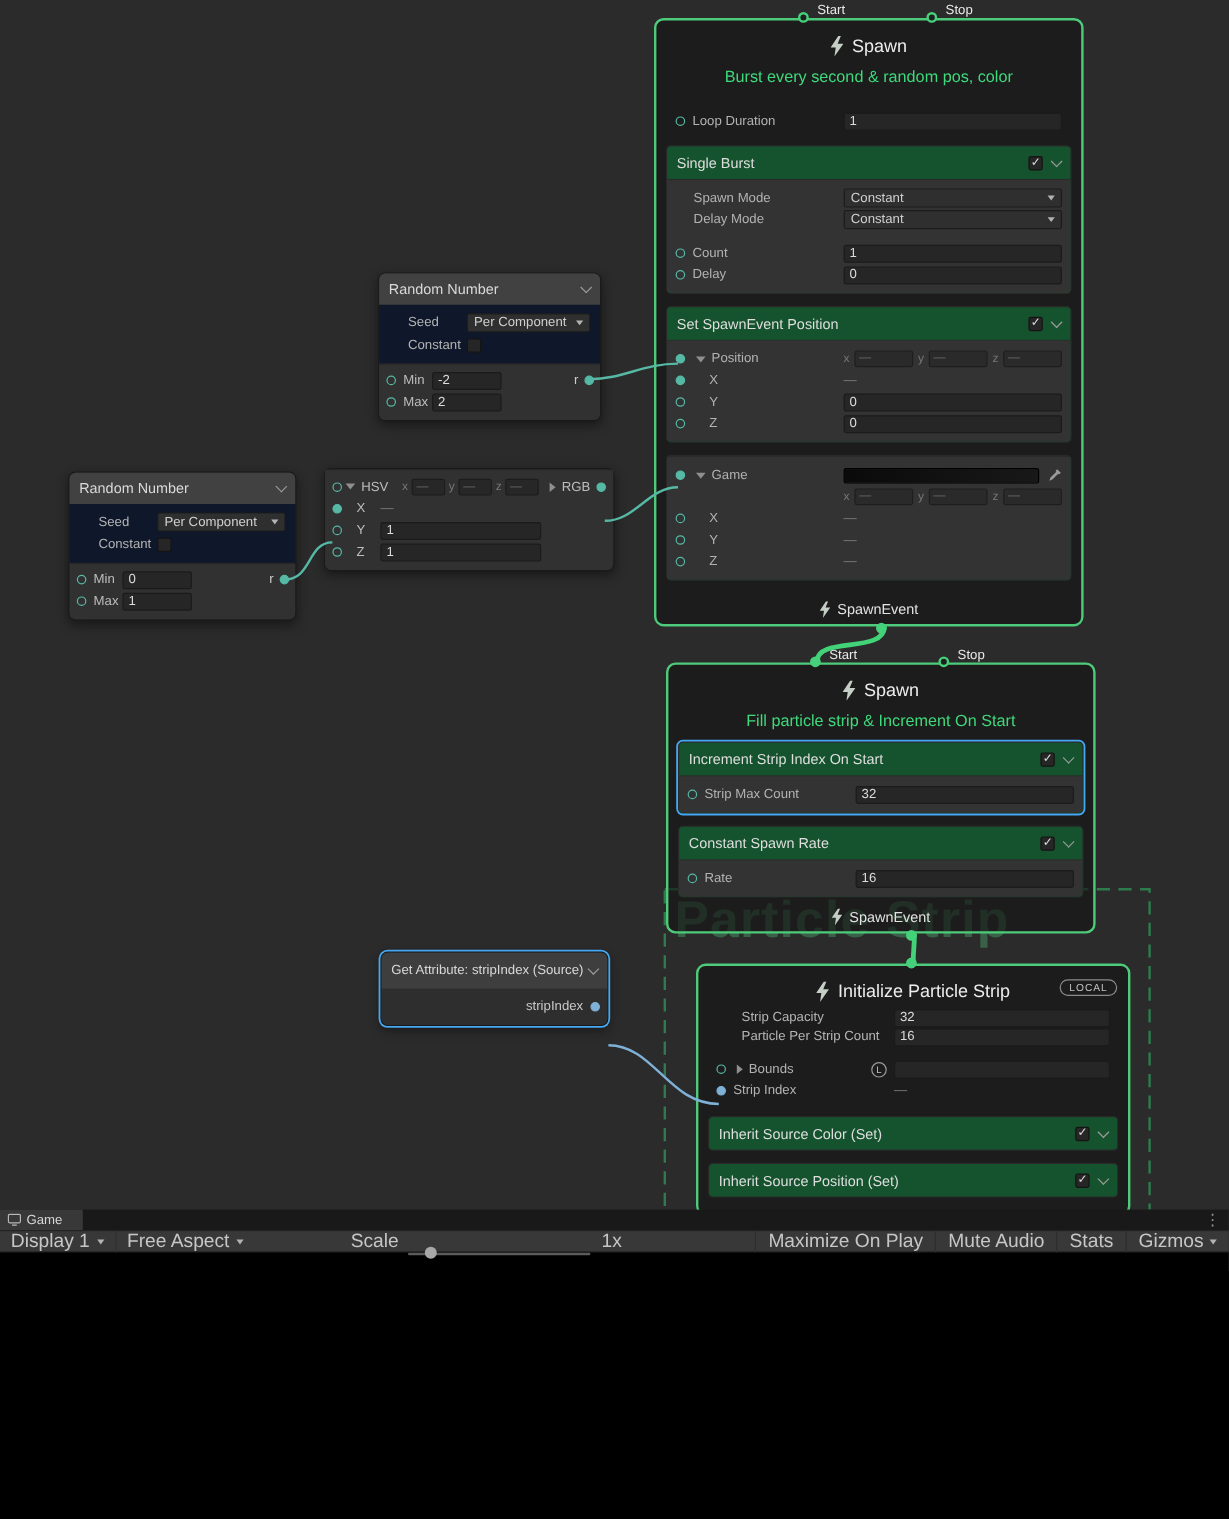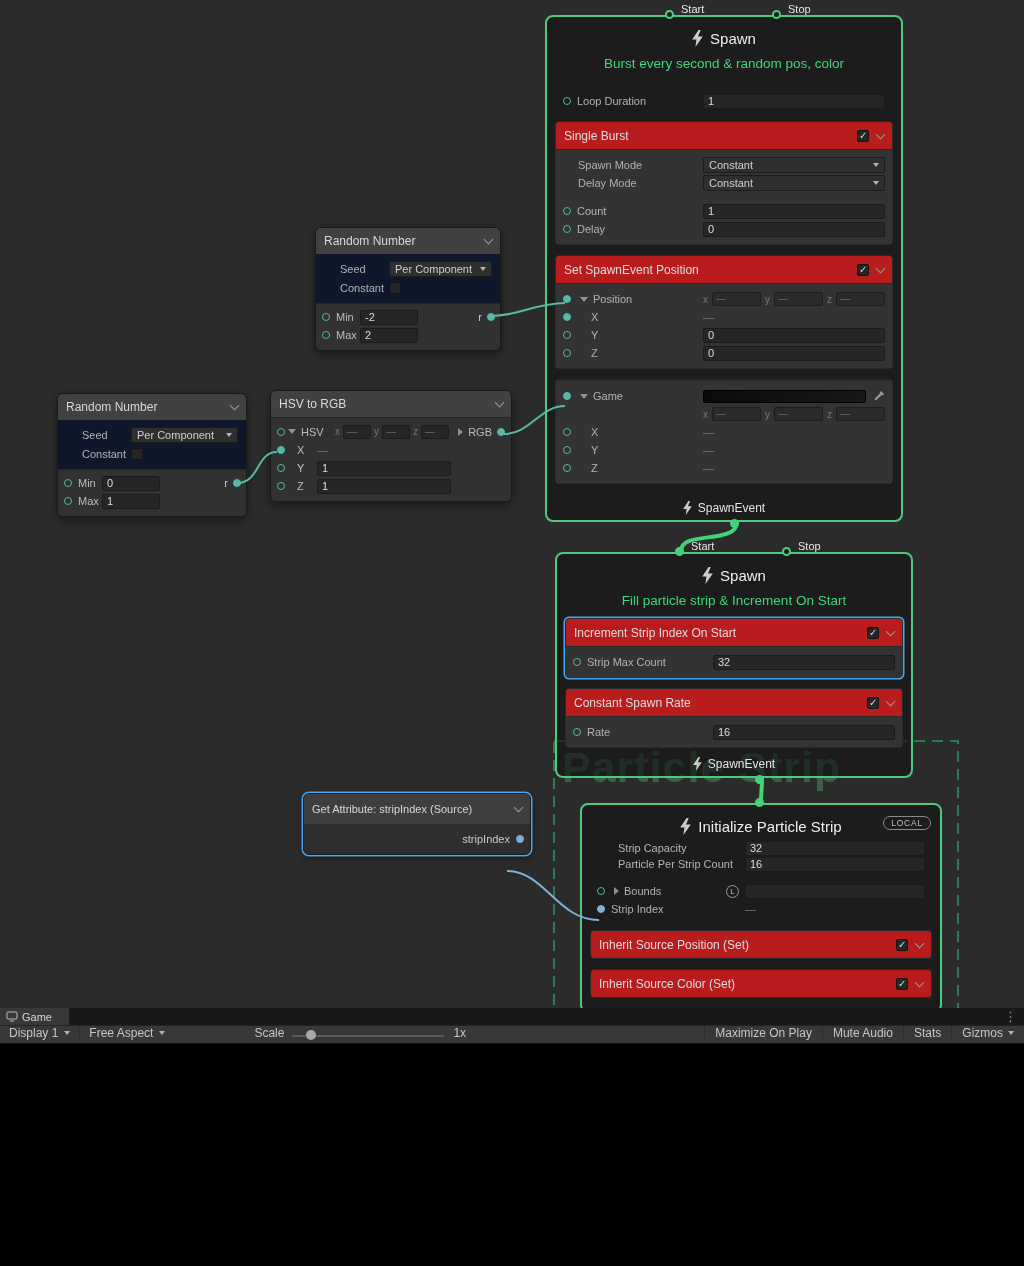--- a/index.html
+++ b/index.html
@@ -68,21 +68,21 @@
   .ctx-head{display:flex;align-items:center;justify-content:center;gap:7px;height:26px;
             margin-top:8px;color:#ececec;font-size:15px}
   .ctx-sub{display:flex;justify-content:center;align-items:center;height:24px;margin-bottom:6px;
            font-size:13.5px;color:#3fd97c}
   .ctx-foot{position:absolute;bottom:5px;left:0;right:0;display:flex;justify-content:center;
             align-items:center;gap:6px;color:#e2e2e2;font-size:12px}
   .fport{position:absolute;width:9px;height:9px;border:2.5px solid #46d07b;background:#1f1f1f;
          border-radius:50%;z-index:6}
   .fport.on{background:#46d07b}
   .fport-label{position:absolute;top:-14px;color:#e8e8e8;font-size:11px;z-index:6;white-space:nowrap}
-  .block{margin:0 8px 10px;background:#b91c1c;border:1px solid #292929;border-radius:4px}
+  .block{margin:0 8px 10px;background:#14532d;border:1px solid #292929;border-radius:4px}
   .block.selected{box-shadow:0 0 0 1.5px #44a8f2}
   .block-h{height:27px;display:flex;align-items:center;padding:0 8px;color:#dedede;font-size:12px}
   .block-h .right{margin-left:auto;display:flex;align-items:center;gap:8px}
   .block-b{background:#333333;border-top:1px solid #2a2a2a;border-radius:0 0 4px 4px;padding:6px 7px}
   .crow{height:18px;display:flex;align-items:center;position:relative;color:#b2b2b2}
   .crow.h20{height:20px}
   .crow .port{margin-right:6px}
   .clab{flex:none}
   .clab.s{margin-left:14px}
   .clab0{margin-left:15px;flex:none}
@@ -117,21 +117,21 @@
           justify-content:flex-end;gap:6px;padding:0 6px;color:#c8c8c8}
 
   
   .gamepanel{position:absolute;left:0;top:1008px;width:1024px;height:258px;z-index:10;
              display:flex;flex-direction:column}
   .tabbar{height:17px;background:#191919;display:flex;align-items:stretch}
   .tab{width:69px;background:#383838;display:flex;align-items:center;gap:4px;padding:0 6px;
        font-size:11px;color:#d6d6d6}
   .dots{margin-left:auto;color:#999;font-size:13px;padding:0 7px;display:flex;align-items:center}
   .toolbar{height:19px;background:#383838;border-top:1px solid #232323;border-bottom:1px solid #101010;
-           display:flex;align-items:flex-start;font-size:12px;color:#c6c6c6}
+           display:flex;align-items:center;font-size:16px;color:#c6c6c6}
   .tb-dd{display:flex;align-items:center;gap:6px;padding:0 9px;border-right:1px solid #303030}
   .tb-dd .arr,.tb-btn .arr{width:0;height:0;border-left:3.5px solid transparent;
         border-right:3.5px solid transparent;border-top:4px solid #b3b3b3}
   .scale-label{display:flex;align-items:center;margin-left:80px}
   .slider{position:relative;width:152px;margin-left:8px}
   .slider .track{position:absolute;left:0;right:0;top:9px;height:2px;background:#5a5a5a;border-radius:1px}
   .slider .knob{position:absolute;left:14px;top:4px;width:10px;height:10px;border-radius:50%;background:#a8a8a8}
   .scale-val{display:flex;align-items:center;margin-left:9px}
   .tb-right{margin-left:auto;display:flex;align-items:stretch}
   .tb-btn{display:flex;align-items:center;gap:5px;padding:0 10px;border-left:1px solid #2d2d2d}
@@ -213,24 +213,20 @@
         <span class="field" style="width:58px">1</span>
       </div>
       <div class="outp">
         <span>r</span>
         <span class="port on"></span>
       </div>
     </div>
   </div>
 
   <div class="node" style="left:270px;top:390px;width:242px">
-    <div class="ntitle">
-      <span>HSV to RGB</span>
-      <span class="chev"></span>
-    </div>
     <div class="nports">
       <div class="prow h19">
         <span class="port"></span>
         <span class="exp-d"></span>
         <span style="width:28px">HSV</span>
         <span class="axes3">
           <span class="al">x</span>
             <span class="af">—</span>
           <span class="al">y</span>
             <span class="af">—</span>
@@ -484,21 +480,21 @@
 
     <div class="ctx-foot">
       <svg width="9" height="14" viewBox="0 0 10 16">
           <path d="M6 0 L0 9 H4 L3 16 L10 6 H5.5 L8 0 Z" fill="#c6cfc6"></path>
         </svg>
       <span>SpawnEvent</span>
     </div>
     <div class="fport on" style="left:198px;bottom:-8px"></div>
   </div>
 
-  <div class="node selected" style="left:303px;top:793px;width:228px">
+  <div class="node selected" style="left:317px;top:793px;width:190px">
     <div class="ga-title">
       <span>Get Attribute: stripIndex (Source)</span>
       <span class="chev"></span>
     </div>
     <div class="ga-out">
       <span>stripIndex</span>
       <span class="port blue on"></span>
     </div>
   </div>
 
@@ -535,30 +531,30 @@
       </div>
       <div class="crow">
         <span class="port blue on"></span>
         <span class="clab">Strip Index</span>
         <span class="ctrlw dashv">—</span>
       </div>
     </div>
 
     <div class="block">
       <div class="block-h">
-        <span>Inherit Source Position (Set)</span>
+        <span>Inherit Source Color (Set)</span>
         <span class="right">
           <span class="chk on"></span>
           <span class="chev"></span>
         </span>
       </div>
     </div>
     <div class="block">
       <div class="block-h">
-        <span>Inherit Source Color (Set)</span>
+        <span>Inherit Source Position (Set)</span>
         <span class="right">
           <span class="chk on"></span>
           <span class="chev"></span>
         </span>
       </div>
     </div>
   </div>
 
   <svg class="edges" width="1024" height="1008">
     <path class="edata" d="M491,316 C520,316 535,303 565,303"></path>

